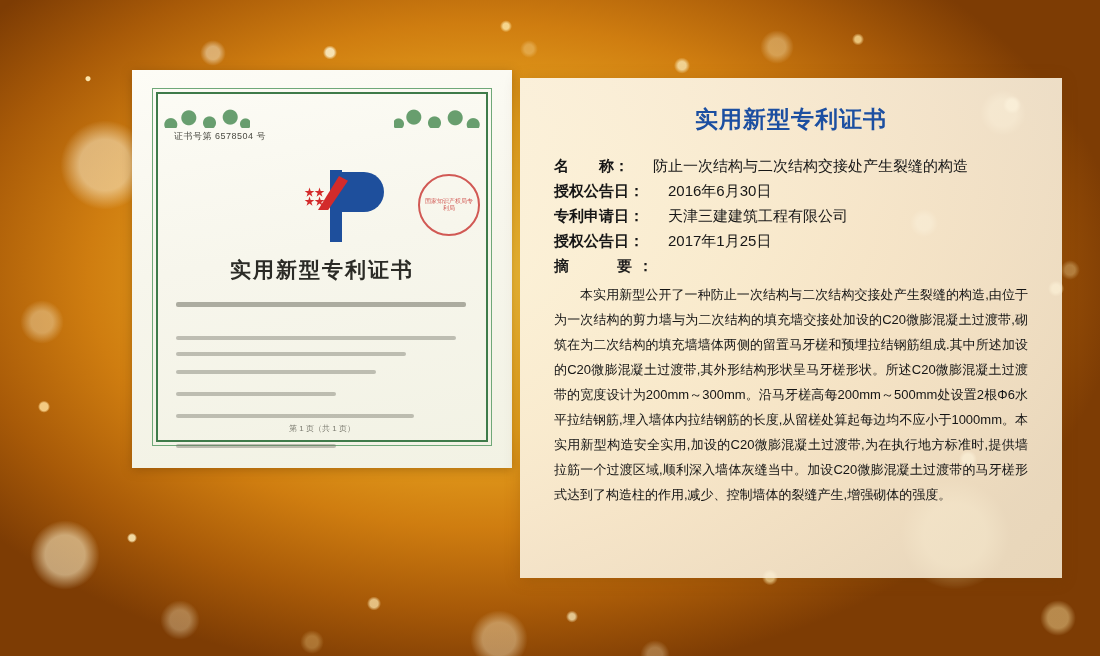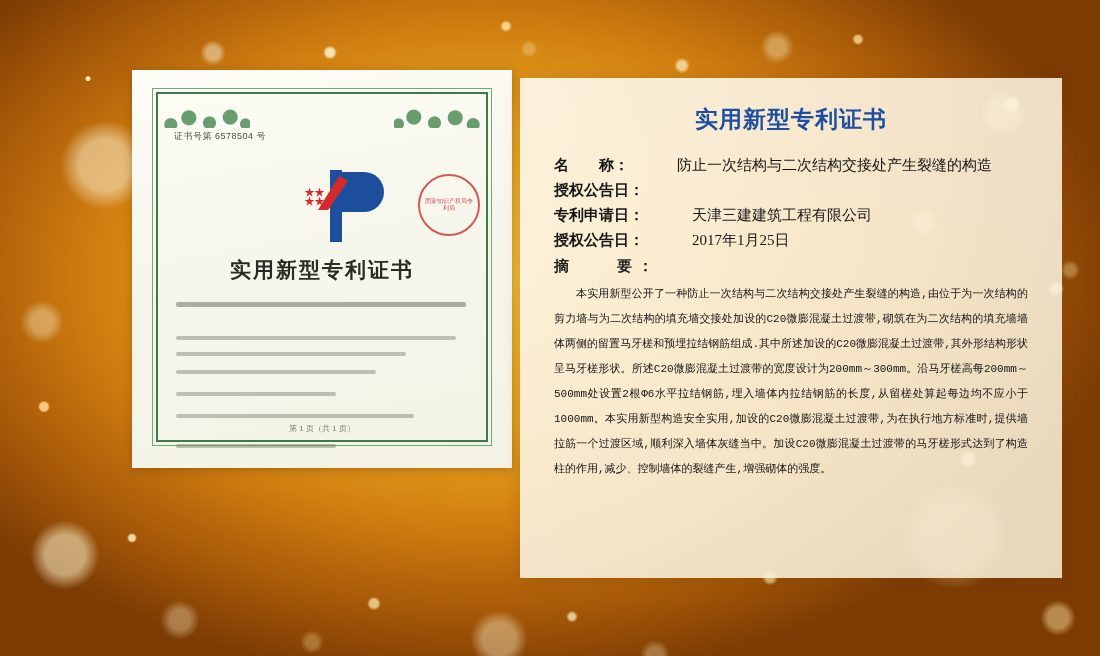--- a/index.html
+++ b/index.html
@@ -287,46 +287,45 @@
     margin: 0 0 4px 0;
     padding: 0;
     list-style: none;
   }
   .meta-row {
     display: flex;
     align-items: center;
     font-size: 15px;
     line-height: 25px;
     color: #161616;
-    font-family: Liberation Serif, serif;
-    gap: 24px;
+    font-family: Liberation Sans, sans-serif;
   }
   .meta-label {
     white-space: pre;
     flex: 0 0 auto;
     font-weight: bold;
   }
   .meta-value {
     flex: 1 1 auto;
     padding-left: 24px;
   }
   .abstract-head {
     margin-top: 1px;
     font-size: 15px;
     font-weight: bold;
     letter-spacing: 6px;
     font-family: "DejaVu Sans", sans-serif;
   }
   .abstract-body {
     margin-top: 6px;
-    font-size: 11px;
+    font-size: 13px;
     line-height: 25px;
     text-align: justify;
     text-indent: 2em;
-    font-family: Liberation Mono, monospace;
+    font-family: Liberation Sans, sans-serif;
     color: #141414;
   }
 </style>
 </head>
 <body>
 
 <div class="stage">
   <div class="bokeh"></div>
   <div class="bokeh2"></div>
 
@@ -375,20 +374,21 @@
   <div class="doc-panel">
     <div class="doc-title">实用新型专利证书</div>
 
     <ul class="meta-list">
       <li class="meta-row">
         <span class="meta-label">名　　称：</span>
         <span class="meta-value">防止一次结构与二次结构交接处产生裂缝的构造</span>
       </li>
       <li class="meta-row">
         <span class="meta-label">授权公告日：</span>
+        <span class="meta-value">2016年6月30日</span>
       </li>
       <li class="meta-row">
         <span class="meta-label">专利申请日：</span>
         <span class="meta-value">天津三建建筑工程有限公司</span>
       </li>
       <li class="meta-row">
         <span class="meta-label">授权公告日：</span>
         <span class="meta-value">2017年1月25日</span>
       </li>
     </ul>

